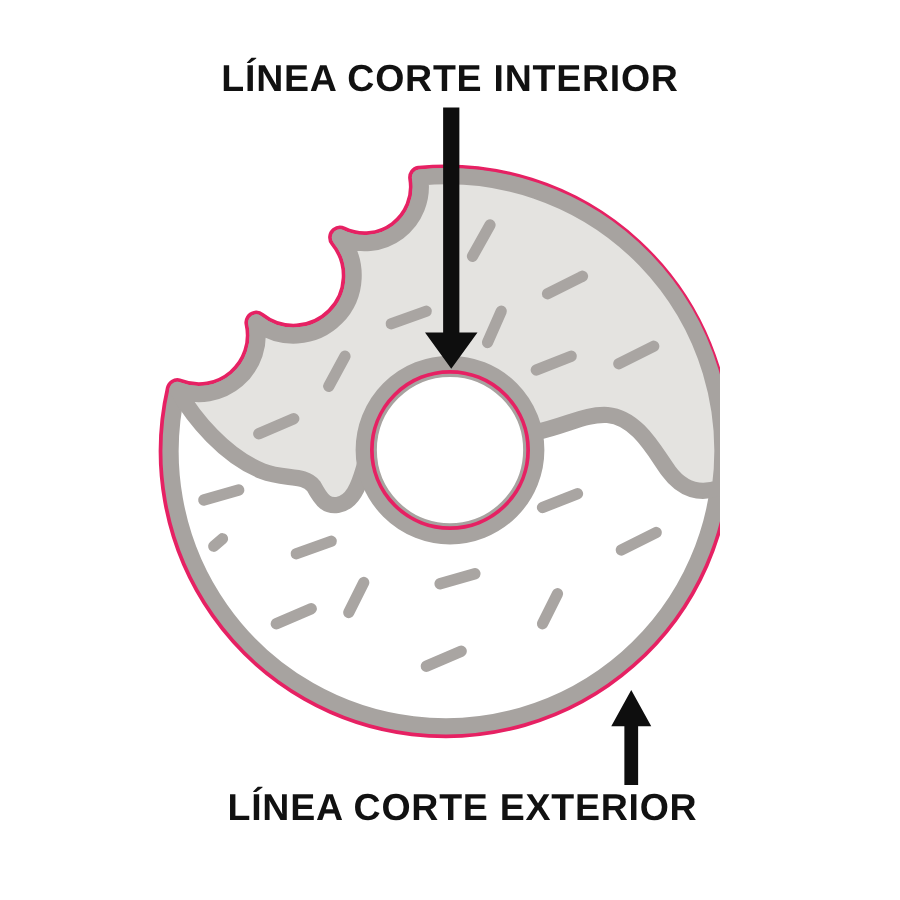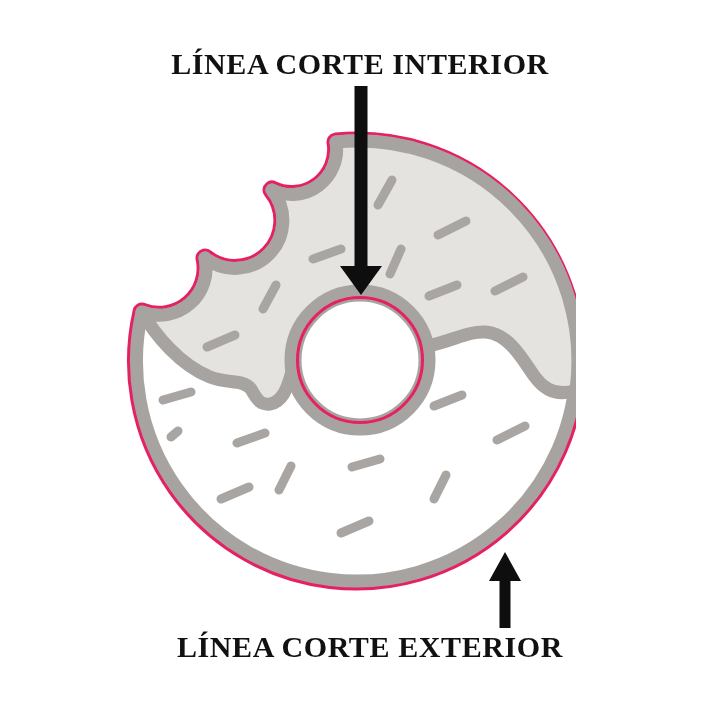--- a/index.html
+++ b/index.html
@@ -7,21 +7,21 @@
     --outline:#a7a3a0;
     --icing:#e4e3e0;
     --sprinkle:#a9a5a2;
     --arrow:#0e0e0e;
     --text:#111111;
     --bg:#ffffff;
   }
   html,body{margin:0;padding:0;}
   body{background:var(--bg);font-family:"Liberation Sans",sans-serif;}
   .canvas{
-    position:relative;width:576px;height:720px;background:var(--bg);overflow:hidden;font-family:Liberation Serif, serif;
+    position:relative;width:576px;height:720px;background:var(--bg);overflow:hidden;
   }
   .label{
     position:absolute;left:0;width:720px;text-align:center;
     font-size:30px;font-weight:700;letter-spacing:0.6px;color:var(--text);
     line-height:1;user-select:none;
   }
   .label-top{top:49px;}
   .label-bottom{top:632px;margin-left:10px;}
   svg{position:absolute;left:0;top:0;}
   .cutline-under{fill:#ffffff;stroke:var(--pink);stroke-width:19;stroke-linejoin:round;}

